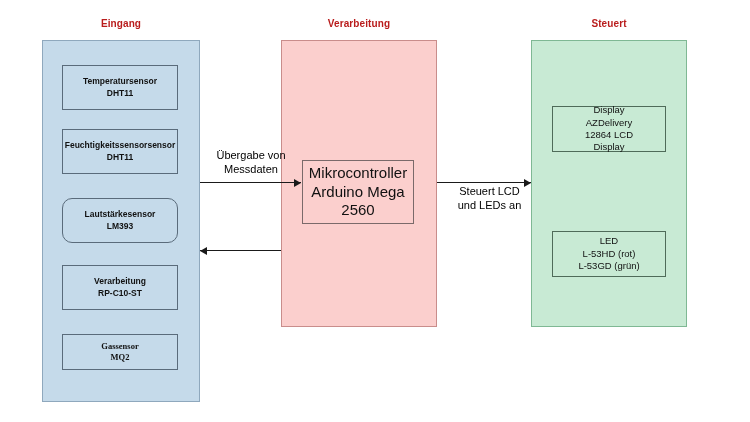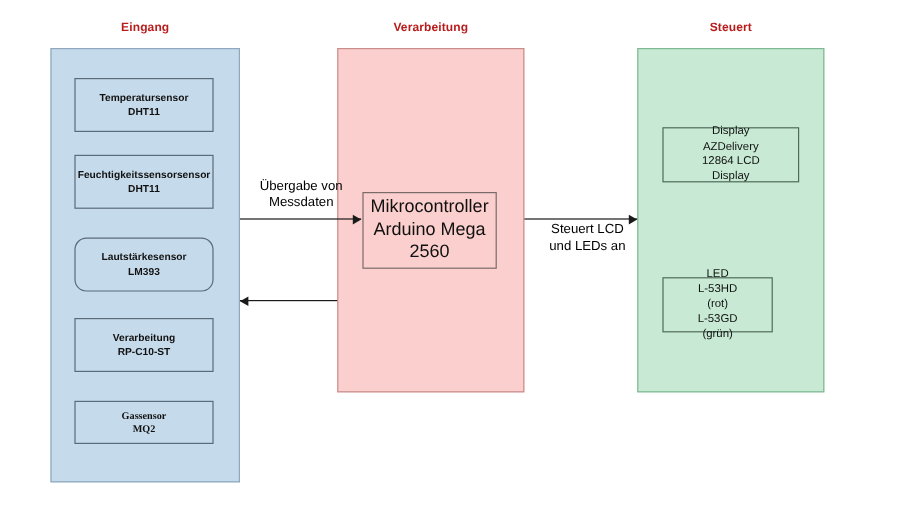--- a/index.html
+++ b/index.html
@@ -81,21 +81,21 @@
   
   #node-temp     { left: 62px; top: 65px;  width: 116px; height: 45px; }
   #node-humid    { left: 62px; top: 129px; width: 116px; height: 45px; text-align: center; }
   #node-sound    { left: 62px; top: 198px; width: 116px; height: 45px; }
   #node-weight   { left: 62px; top: 265px; width: 116px; height: 45px; }
   #node-gas      { left: 62px; top: 334px; width: 116px; height: 36px; font-family: Liberation Serif, serif; }
   
   #node-mcu      { left: 302px; top: 160px; width: 112px; height: 64px; }
   
   #node-display  { left: 552px; top: 106px; width: 114px; height: 46px; }
-  #node-led      { left: 552px; top: 231px; width: 92px; height: 46px; }
+  #node-led      { left: 552px; top: 231px; width: 114px; height: 46px; }
 
   
   .connector {
     position: absolute;
     height: 1px;
     background: #1a1a1a;
   }
   #arrow-line-in   { left: 200px; top: 182px; width: 101px; }
   #arrow-line-back { left: 200px; top: 250px; width: 81px; }
   #arrow-line-out  { left: 437px; top: 182px; width: 94px; }

